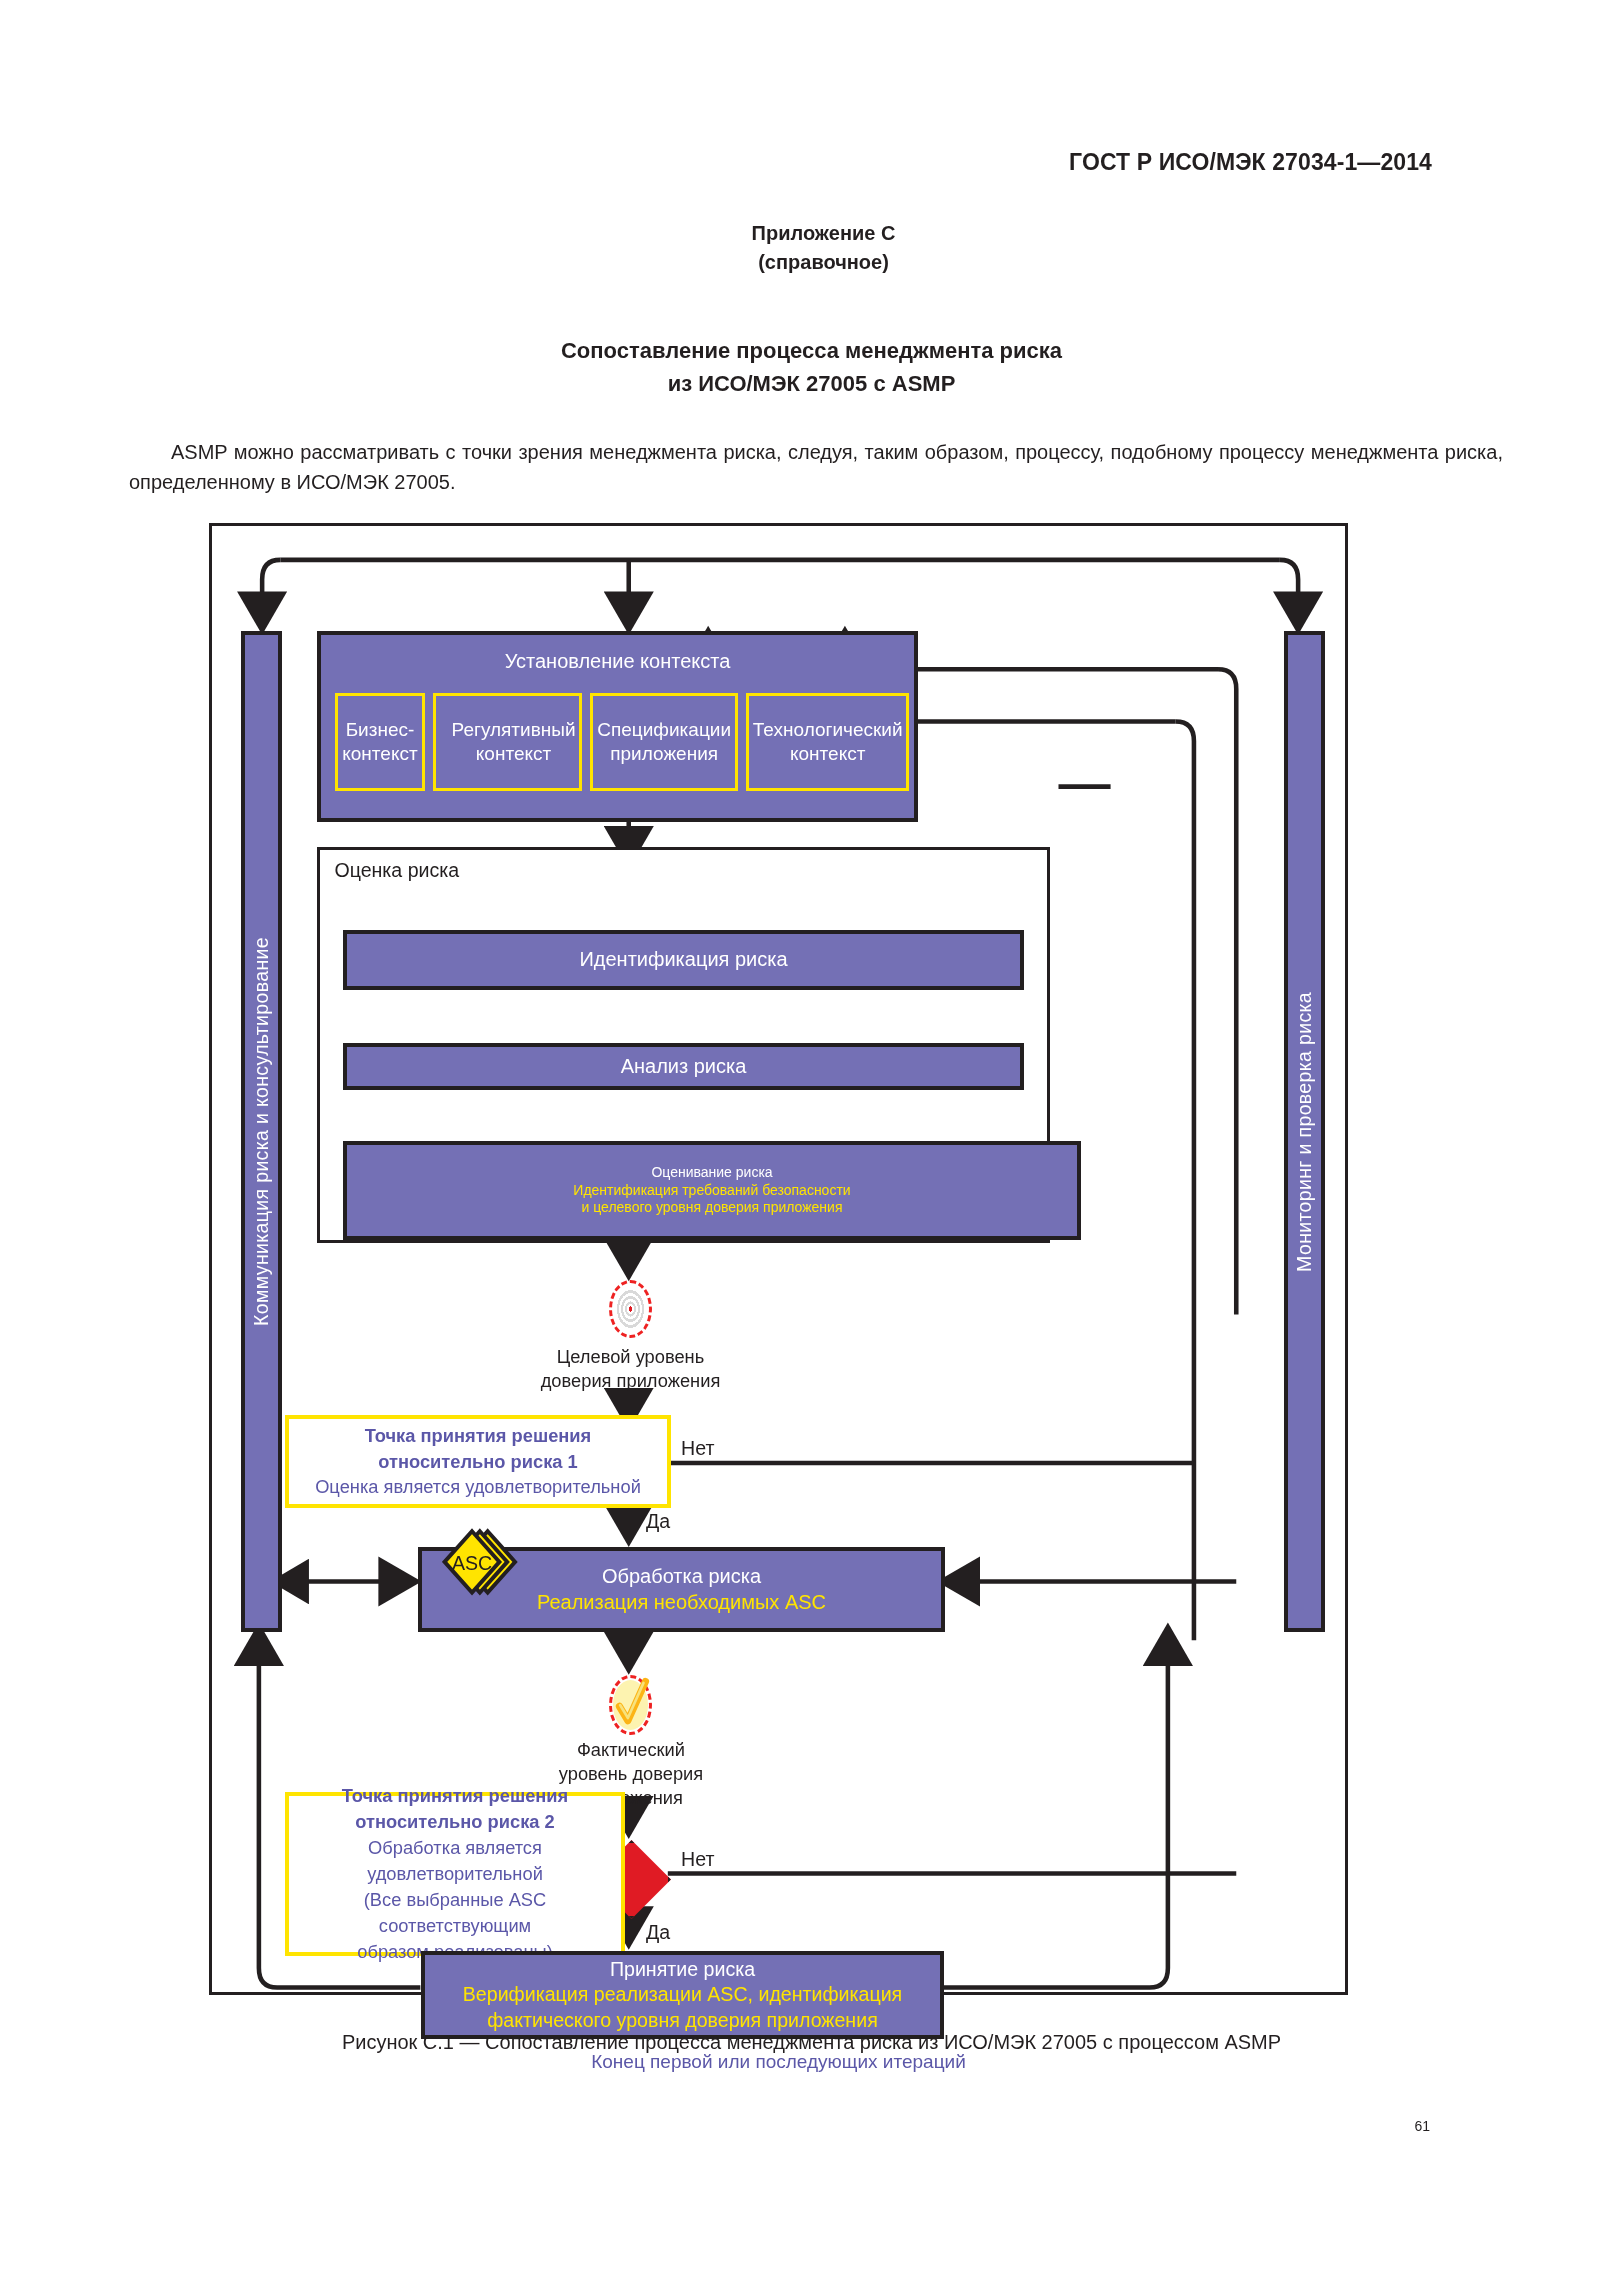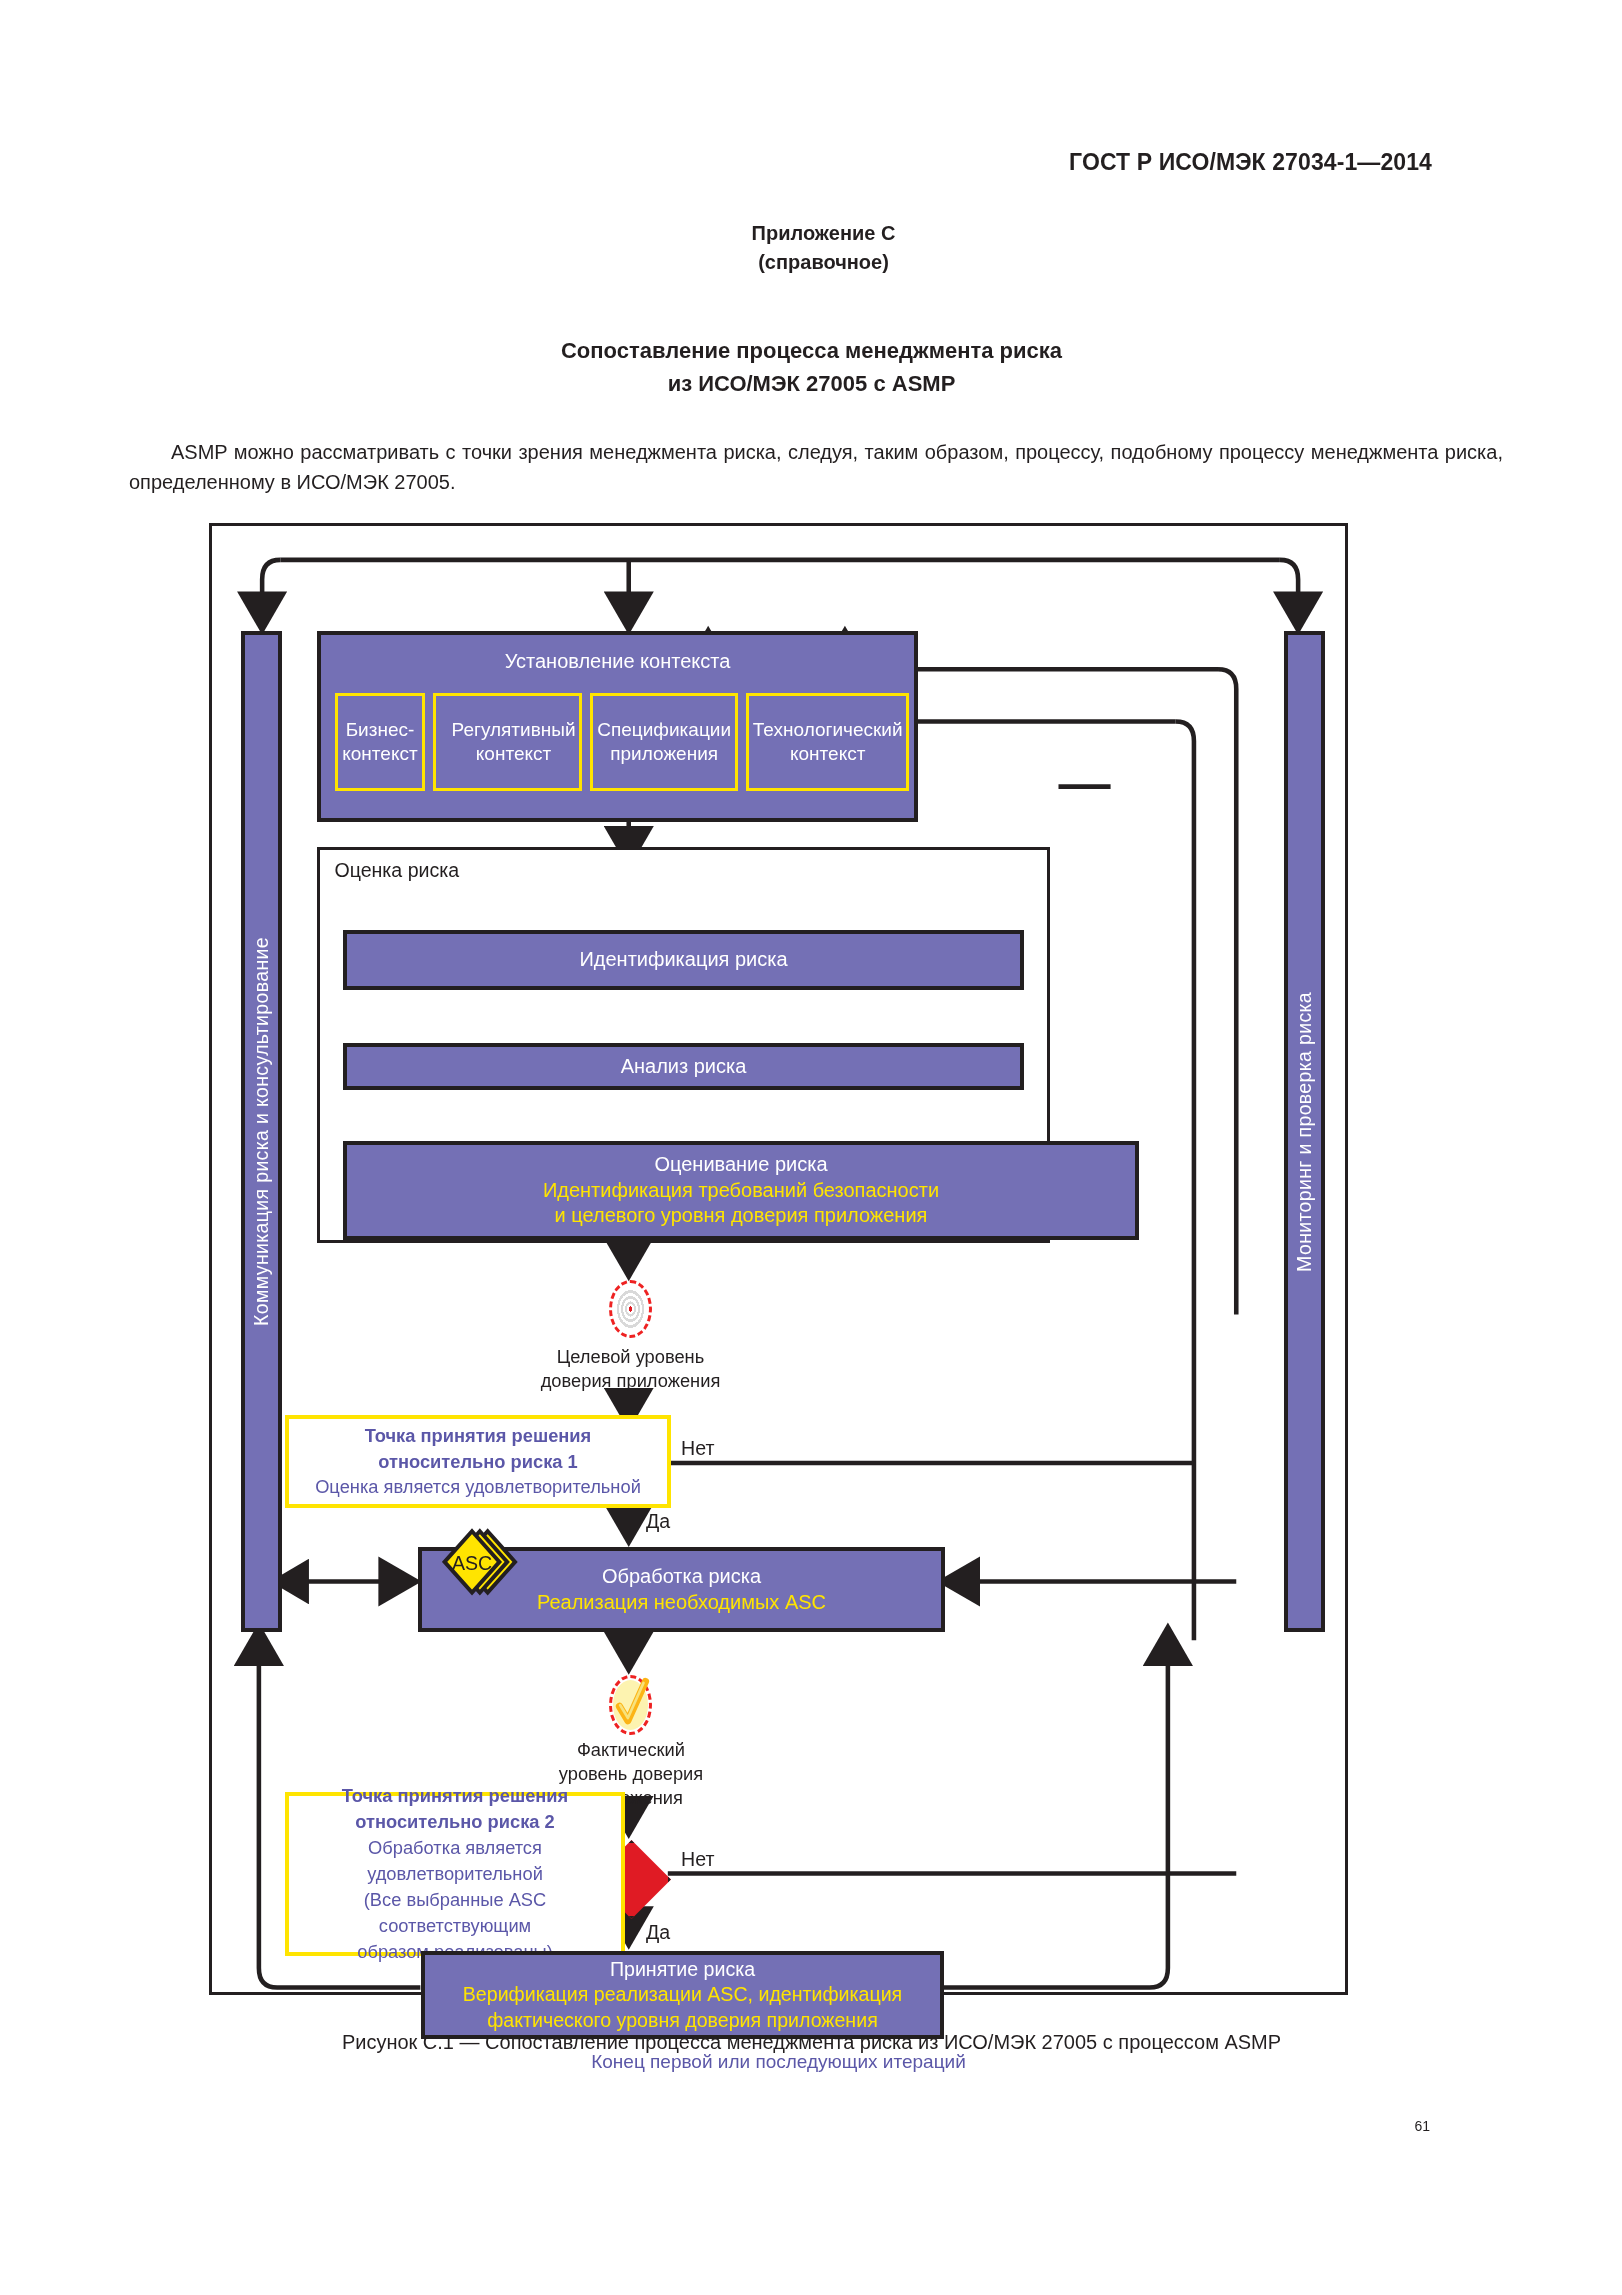--- a/index.html
+++ b/index.html
@@ -279,21 +279,21 @@
   </div>
 
   <div class="pbox" style="left:131px; top:404px; width:681px; height:60px; font-size:20px;">
     <span>Идентификация риска</span>
   </div>
 
   <div class="pbox" style="left:131px; top:517px; width:681px; height:47px; font-size:20px;">
     <span>Анализ риска</span>
   </div>
 
-  <div class="pbox" style="left:131px; top:615px; width:796px; height:99px; font-size:20px;">
+  <div class="pbox" style="left:131px; top:615px; width:738px; height:99px; font-size:14px;">
     <span>Оценивание риска</span>
     <span class="hl">Идентификация требований безопасности</span>
     <span class="hl">и целевого уровня доверия приложения</span>
   </div>
 
   <div class="target" style="left:397px; top:754px;">
     <div class="rings"></div>
     <div class="ring-dash"></div>
   </div>
   <div class="nodelabel" style="left:294px; top:819px; width:249px;">

